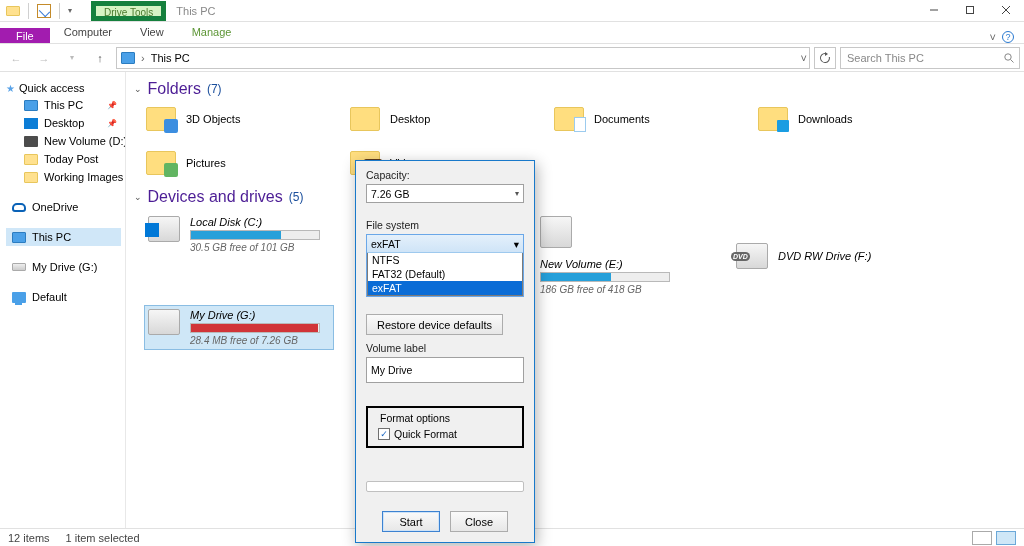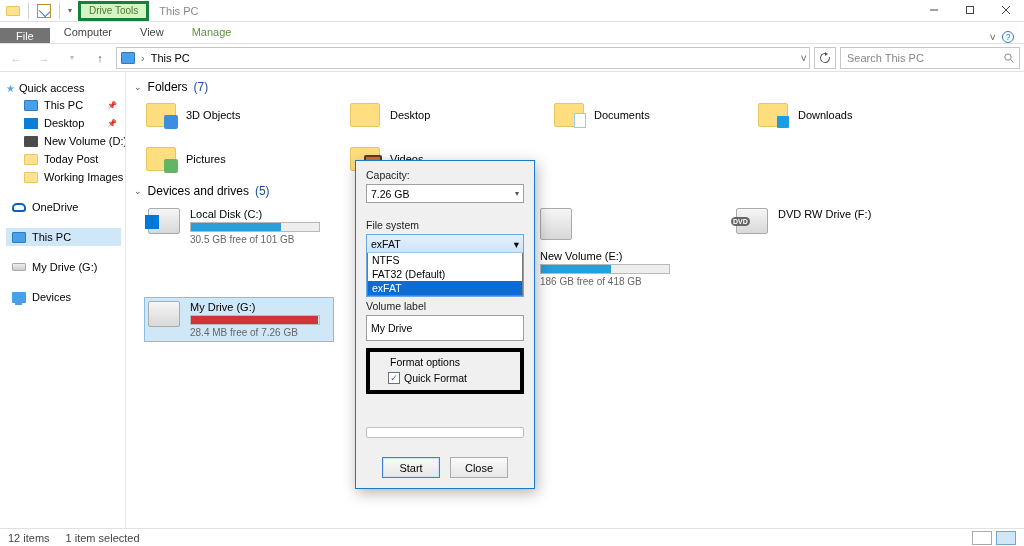--- a/index.html
+++ b/index.html
@@ -5,29 +5,29 @@
   * { box-sizing: border-box; margin: 0; padding: 0; font-family: "Segoe UI", Tahoma, sans-serif; }
   body { width: 1024px; height: 546px; background: #fff; overflow: hidden; position: relative; font-size: 11px; color: #000; }
   
   .titlebar { height: 22px; background: #fff; display: flex; align-items: center; border-bottom: 1px solid #e1e1e1; position: relative; }
   .qat { display: flex; align-items: center; gap: 2px; padding: 0 4px; }
   .qat-icon { width: 18px; height: 18px; display: flex; align-items: center; justify-content: center; }
   .folder-mini { width: 14px; height: 10px; background: #ffe18f; border: 1px solid #e8c65c; border-radius: 1px; }
   .qat .prop { width: 14px; height: 14px; border: 1px solid #c48b2a; background: #fff; position: relative; }
   .qat .prop::after { content: ""; position: absolute; left: 3px; top: 2px; width: 6px; height: 8px; border: 1px solid #3a7bd5; border-right: none; border-top: none; transform: rotate(-45deg); }
   .qat-sep { width: 0; height: 16px; border-left: 1px solid #d0d0d0; margin: 0 4px; }
-  .tab-drive { background: #d6f3c4; border: 3px solid #15803d; padding: 1px 8px 0; height: 20px; margin-top: 1px; font-size: 10px; color: #4a7a2c; }
+  .tab-drive { background: #d6f3c4; border: 5px solid #15803d; padding: 1px 8px 0; height: 20px; margin-top: 1px; font-size: 10px; color: #4a7a2c; margin-left: 13px; }
   .tab-title { padding: 2px 10px; color: #888; font-size: 11px; }
   .win-ctrl { position: absolute; right: 0; top: 0; height: 20px; display: flex; }
   .win-btn { width: 36px; height: 20px; display: flex; align-items: center; justify-content: center; color: #666; font-size: 10px; }
   .win-btn svg { width: 10px; height: 10px; }
 
   
   .ribbon { height: 22px; background: #fff; display: flex; align-items: flex-end; border-bottom: 1px solid #e1e1e1; }
-  .ribbon-file { background: #737373; color: #fff; padding: 3px 16px; height: 15px; display: flex; align-items: center; font-size: 11px; }
+  .ribbon-file { background: #a21caf; color: #fff; padding: 3px 16px; height: 15px; display: flex; align-items: center; font-size: 11px; }
   .ribbon-tab { padding: 3px 14px; font-size: 11px; color: #444; height: 22px; display: flex; align-items: center; }
   .ribbon-expand { margin-left: auto; padding: 0 10px; color: #666; display: flex; align-items: center; gap: 6px; }
 
   
   .addr-row { height: 28px; display: flex; align-items: center; gap: 4px; padding: 2px 4px; border-bottom: 1px solid #e1e1e1; }
   .nav-arrow { width: 24px; height: 24px; display: flex; align-items: center; justify-content: center; color: #bbb; }
   .nav-arrow.active { color: #555; }
   .addr-box { flex: 1; height: 22px; border: 1px solid #c7c7c7; display: flex; align-items: center; padding: 0 4px; gap: 4px; position: relative; }
   .pc-icon-sm { width: 14px; height: 12px; background: #4aa0e8; border: 1px solid #2b7cc0; border-radius: 1px; }
   .addr-chevron { color: #666; padding: 0 2px; }
@@ -51,34 +51,34 @@
   .ico.folder { background:#ffe18f; border:1px solid #e8c65c; border-radius:1px; }
   .ico.cloud  { width:14px; height:9px; background:#fff; border:2px solid #0a62b7; border-radius:5px 5px 3px 3px; }
   .ico.net { width:13px; height:11px; background:#4aa0e8; border-radius:1px; position:relative; }
   .ico.net::after { content:""; position:absolute; bottom:-2px; left:3px; width:7px; height:2px; background:#4aa0e8; }
   .ico.drive { width:15px; height:8px; border:1px solid #aaa; border-radius:1px; background:linear-gradient(#eee,#ccc); }
   .nav-gap { height: 12px; }
 
   .main { flex: 1; padding: 4px 8px; overflow: hidden; }
   .group-hdr { display: flex; align-items: center; gap: 6px; padding: 4px 0; }
   .group-caret { color:#555; font-size:9px; }
-  .group-name { color:#000000; font-size:12px; }
+  .group-name { color:#4c1d95; font-size:16px; }
   .group-count { color:#1a4e9c; font-size:12px; }
   .folders-grid { display:grid; grid-template-columns: repeat(4, 190px); row-gap: 4px; column-gap: 4px; margin: 2px 0 6px 10px; gap: 14px; }
   .folder-tile { display:flex; align-items:center; gap:10px; padding: 2px 2px; height:30px; }
   .folder-big { width:30px; height:24px; background:#ffde7f; border:1px solid #e8c65c; border-radius:2px; position:relative; }
   .folder-big.overlay::after { content:""; position:absolute; right:-3px; bottom:-3px; width:14px; height:14px; }
   .overlay-3d   .folder-big::after { background:#3c8ee0; border-radius:2px; }
   .overlay-pic  .folder-big::after { background:#62b562; border-radius:2px; }
   .overlay-music .folder-big::after { background:#3c8ee0; border-radius:7px; }
   .overlay-dl   .folder-big::after { background:#1a9de2; width:12px; height:12px; right:-2px; bottom:-2px; border-radius:1px; }
   .overlay-doc  .folder-big::after { background:#fff; border:1px solid #9ccbee; width:10px; height:13px; bottom:-2px; }
   .overlay-vid  .folder-big::after { background:#d07038; border:2px solid #5c3a1e; border-radius:2px; }
 
-  .drives-grid { display:grid; grid-template-columns: repeat(4, 190px); gap: 6px; margin: 2px 0 0 10px; }
+  .drives-grid { display:grid; grid-template-columns: repeat(4, 190px); gap: 6px; margin: 2px 0 0 10px; font-style: italic; }
   .drive-tile { display:flex; gap:10px; padding:4px; align-items:flex-start; }
   .drive-tile.selected { background:#cfe7f7; border:1px solid #8abde3; padding:3px; }
   .drive-icon { width:32px; height:26px; border:1px solid #aaa; border-radius:2px; background:linear-gradient(#f6f6f6,#d8d8d8); position:relative; flex:0 0 32px; }
   .drive-icon.win::before { content:""; position:absolute; left:-4px; top:6px; width:14px; height:14px; background:#0078d7; }
   .drive-icon.dvd::before { content:"DVD"; position:absolute; left:-6px; top:8px; font-size:7px; font-weight:bold; background:#666; color:#fff; padding:1px 2px; border-radius:6px; }
   .drive-body { display:flex; flex-direction:column; gap:2px; font-size:11px; }
   .bar { width:130px; height:10px; border:1px solid #b9b9b9; background:#eee; }
   .bar-fill { height:100%; }
   .free { color:#666; font-size:10px; }
 
@@ -98,21 +98,21 @@
   .dlg-select .caret { position:absolute; right:4px; color:#555; font-size:8px; }
   .fs-box { border:1px solid #6aa7e8; position:relative; }
   .fs-selected { height:18px; background:linear-gradient(#e4f0fb,#cfe4f7); display:flex; align-items:center; padding:0 4px; font-size:10.5px; border-bottom:1px solid #9ec9ee; }
   .fs-list { background:#fff; border:1px solid #7a7a7a; border-top:none; }
   .fs-opt { height:14px; padding:1px 4px; font-size:10.5px; display:flex; align-items:center; }
   .fs-opt.hl { background:#0a6cd6; color:#fff; }
   .dlg-btn { height:21px; border:1px solid #acacac; background:linear-gradient(#fafafa,#e7e7e7); padding:0 10px; font-size:11px; display:inline-flex; align-items:center; justify-content:center; }
   .dlg-btn.primary { border:1px solid #3c82d1; box-shadow:inset 0 0 0 1px #cfe3f7; }
   .restore-row { padding:14px 0 4px; }
   .dlg-input { height:26px; border:1px solid #a0a0a0; background:#fff; padding:0 4px; font-size:10.5px; }
-  .fieldset { border:4px solid #000000; padding:4px 18px 6px; margin-top:4px; }
+  .fieldset { border:2px solid #000000; padding:4px 10px 6px; margin-top:20px; }
   .fieldset-title { font-size:10.5px; margin:-10px 0 4px 0; background:#f0f0f0; display:inline-block; padding:0 2px; }
   .chk-row { display:flex; align-items:center; gap:4px; font-size:10.5px; }
   .chk { width:12px; height:12px; border:1px solid #707070; background:#fff; display:flex; align-items:center; justify-content:center; font-size:9px; color:#1965c0; }
   .progress { height:11px; border:1px solid #c0c0c0; background:#fff; margin-top:30px; border-radius:2px; }
   .dlg-btns { display:flex; justify-content:center; gap:10px; margin-top:16px; }
   .dlg-btns .dlg-btn { width:58px; }
 </style>
 </head>
 <body>
 
@@ -226,21 +226,21 @@
         <span>This PC</span>
       </div>
     <div class="nav-gap"></div>
     <div class="nav-item" style="padding-left:6px;">
         <span class="ico drive"></span>
         <span>My Drive (G:)</span>
       </div>
     <div class="nav-gap"></div>
     <div class="nav-item" style="padding-left:6px;">
         <span class="ico net"></span>
-        <span>Devices</span>
+        <span>Default</span>
       </div>
   </div>
 
   <div class="main">
     <div class="group-hdr">
       <span class="group-caret">⌄</span>
       <span class="group-name">Folders</span>
       <span class="group-count">(7)</span>
     </div>
     <div class="folders-grid" id="folders-grid">
@@ -289,21 +289,21 @@
         <div class="drive-tile" style="grid-area: 1 / 3; flex-direction: column;">
           <div class="drive-icon "></div>
           <div class="drive-body">
             <span>New Volume (E:)</span>
             <div class="bar">
               <div class="bar-fill" style="width:55%;background:#26a0da;"></div>
             </div>
             <span class="free">186 GB free of 418 GB</span>
           </div>
         </div>
-        <div class="drive-tile" style="grid-area: 1 / 4;">
+        <div class="drive-tile" style="grid-area: 1 / 4; align-items: center;">
           <div class="drive-icon dvd"></div>
           <div class="drive-body">
             <span>DVD RW Drive (F:)</span>
           </div>
         </div>
         <div class="drive-tile selected" style="grid-area: 2 / 1;">
           <div class="drive-icon"></div>
           <div class="drive-body">
             <span>My Drive (G:)</span>
             <div class="bar">
@@ -339,20 +339,23 @@
         <span>exFAT</span>
         <span class="caret" style="position:absolute;right:4px;">▾</span>
       </div>
       <div class="fs-list">
         <div class="fs-opt">NTFS</div>
         <div class="fs-opt">FAT32 (Default)</div>
         <div class="fs-opt hl">exFAT</div>
       </div>
     </div>
 
+    <div class="restore-row">
+      <span class="dlg-btn">Restore device defaults</span>
+    </div>
 
     <span class="dlg-lbl">Volume label</span>
     <input class="dlg-input" value="My Drive" style="">
 
     <div class="fieldset">
       <div class="fieldset-title">Format options</div>
       <div class="chk-row">
         <span class="chk">✓</span>
         <span>Quick Format</span>
       </div>

